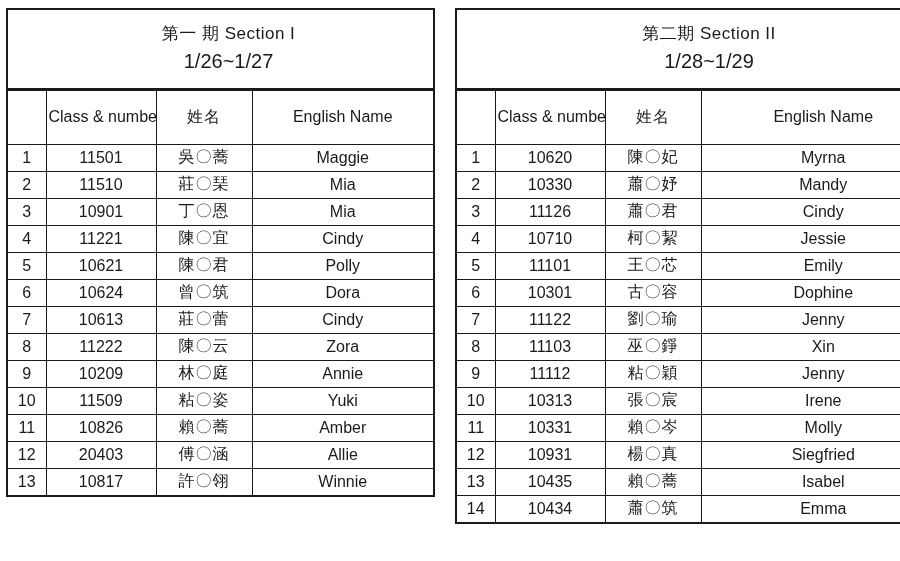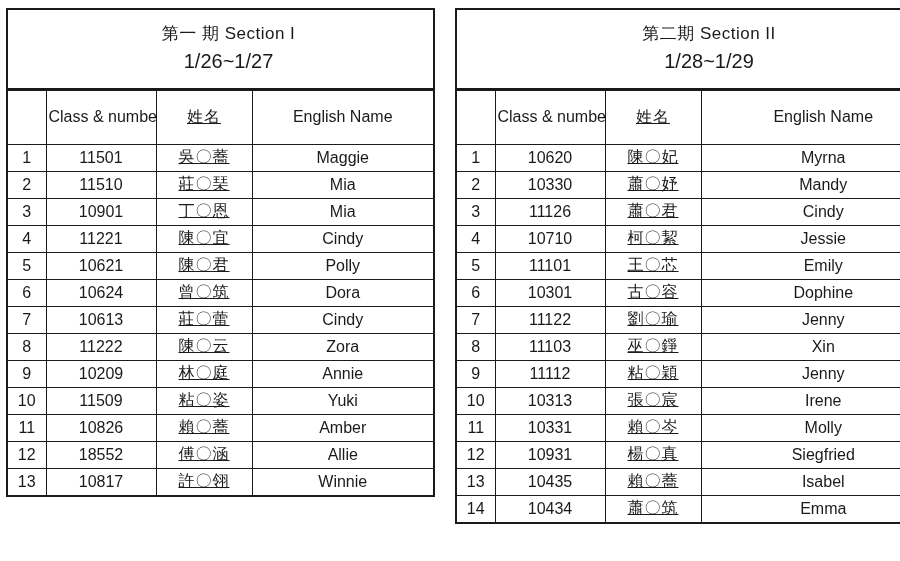--- a/index.html
+++ b/index.html
@@ -80,21 +80,20 @@
   table.roster tr:last-child > * {
     border-bottom: none;
   }
   .col-idx { width: 38px; }
   .col-class { width: 110px; }
   .col-name { width: 96px; }
   .col-eng { width: auto; }
   .cell-cn {
     font-size: 16px;
     letter-spacing: 1px;
-    text-decoration: underline;
   }
   .cell-eng {
     font-size: 16px;
   }
 </style>
 </head>
 <body>
 
 <div class="page">
 
@@ -180,21 +179,21 @@
           <td class="cell-eng">Yuki</td>
         </tr>
         <tr>
           <td>11</td>
           <td>10826</td>
           <td class="cell-cn">賴〇蕎</td>
           <td class="cell-eng">Amber</td>
         </tr>
         <tr>
           <td>12</td>
-          <td>18552</td>
+          <td>20403</td>
           <td class="cell-cn">傅〇涵</td>
           <td class="cell-eng">Allie</td>
         </tr>
         <tr>
           <td>13</td>
           <td>10817</td>
           <td class="cell-cn">許〇翎</td>
           <td class="cell-eng">Winnie</td>
         </tr>
       </tbody>

